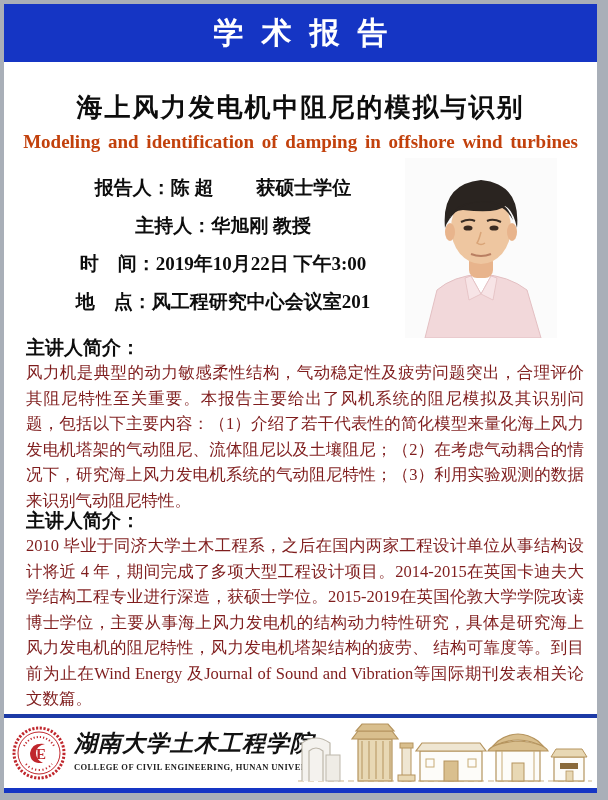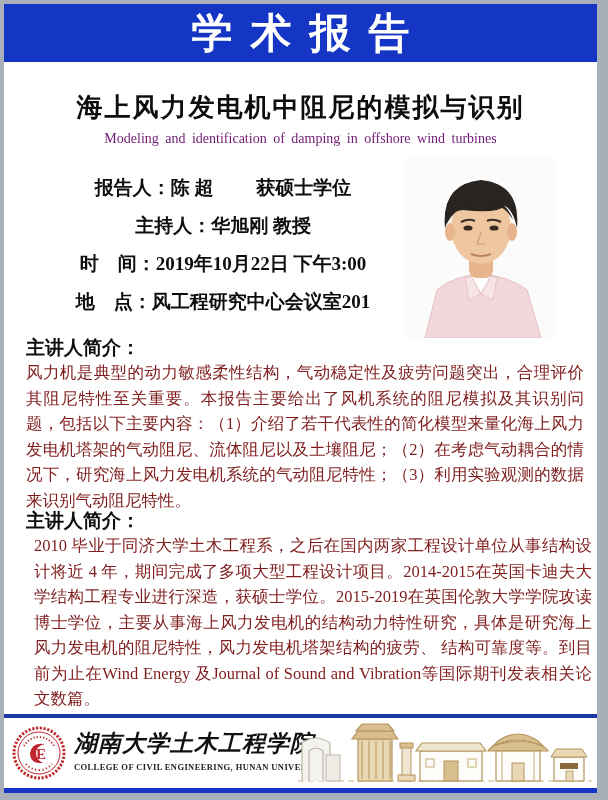--- a/index.html
+++ b/index.html
@@ -14,33 +14,33 @@
     position:absolute;left:4px;top:4px;width:593px;height:789px;
     background:#ffffff;
   }
   
   .banner{
     position:absolute;left:0;top:0;width:100%;height:58px;
     background:#1535c4;
     display:flex;align-items:center;justify-content:center;
   }
   .banner-title{
-    color:#ffffff;font-size:41px;font-weight:bold;
+    color:#ffffff;font-size:30px;font-weight:bold;
     letter-spacing:18px;padding-left:18px;
     font-family:"Liberation Serif", serif;
   }
   
   .title-zh{
     position:absolute;left:0;top:86px;width:100%;
     text-align:center;font-size:26px;font-weight:bold;color:#0d0d0d;
     letter-spacing:2px;
   }
   .title-en{
     position:absolute;left:0;top:127px;width:100%;
-    text-align:center;font-size:14px;font-weight:normal;color:#701a75;
+    text-align:center;font-size:19px;font-weight:bold;color:#c2410c;
     font-family:"Liberation Serif", serif;
     word-spacing:3px;
   }
   
   .info{
     position:absolute;left:34px;top:172px;width:370px;
   }
   .info-row{
     display:flex;margin-bottom:14px;line-height:24px;
     font-size:19px;font-weight:bold;color:#0d0d0d;justify-content:center;
@@ -60,21 +60,21 @@
   }
   .sec-heading.content{top:331px;}
   .sec-heading.bio{top:504px;}
   .sec-para{
     position:absolute;left:22px;width:558px;
     font-size:16.5px;color:#7f1d1d;line-height:25.5px;
     text-align:justify;
     font-family:"Liberation Serif", serif;
   }
   .sec-para.content{top:356px;}
-  .sec-para.bio{top:529px;margin-left:8px;}
+  .sec-para.bio{top:529px;}
   
   .welcome{
     position:absolute;left:0;top:684px;width:100%;
     text-align:center;font-size:21px;font-weight:bold;color:#d8100d;
     letter-spacing:3px;
   }
   
   .footer-line-top{
     position:absolute;left:0;top:710px;width:100%;height:4px;background:#1c3aa6;
   }

